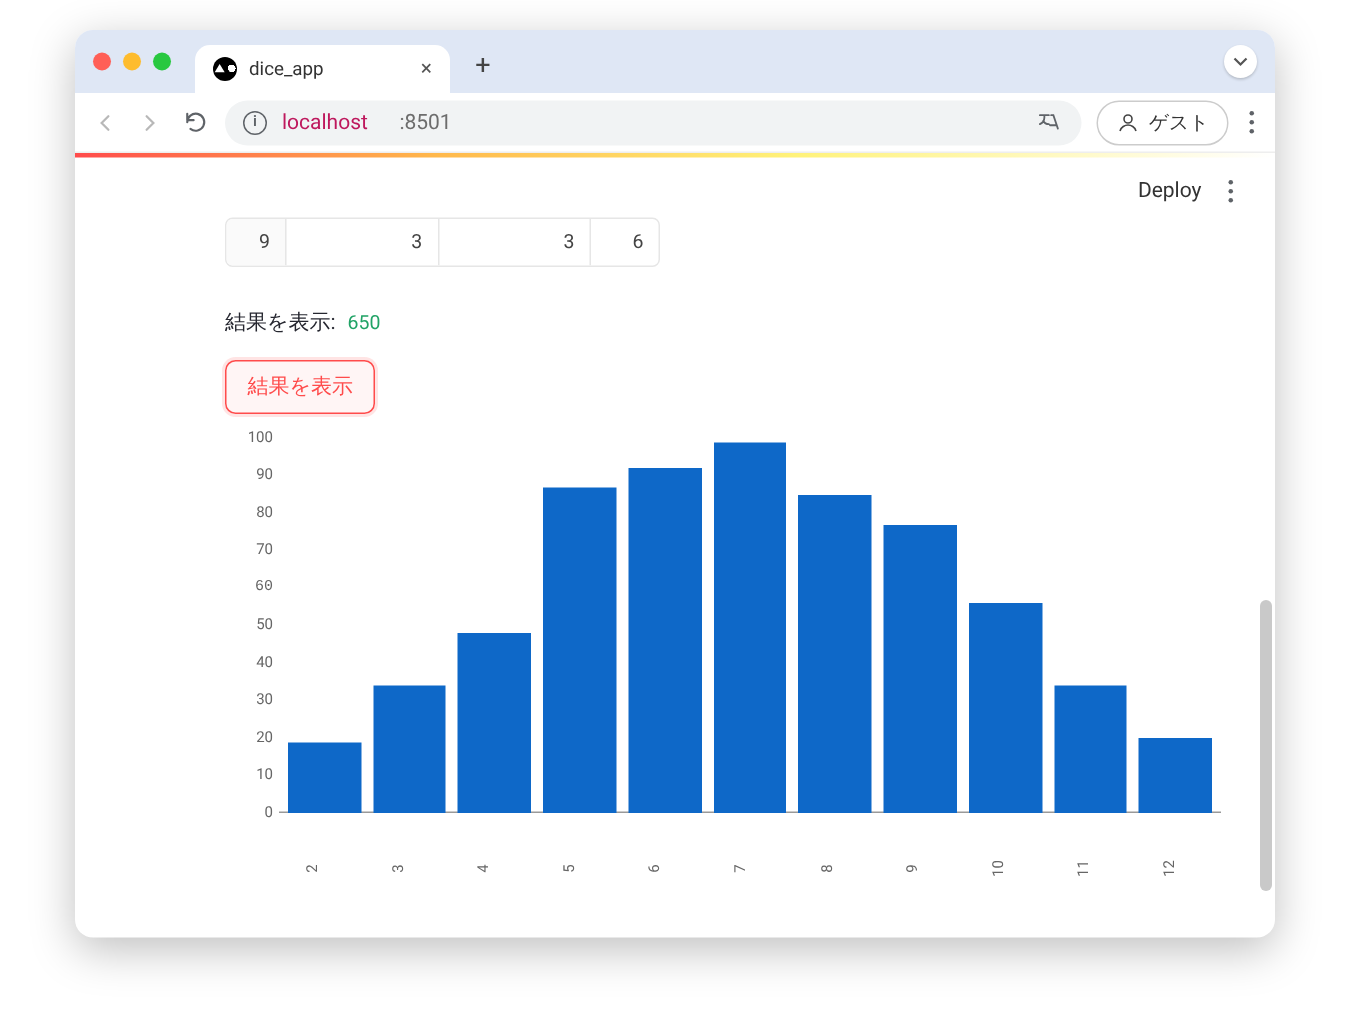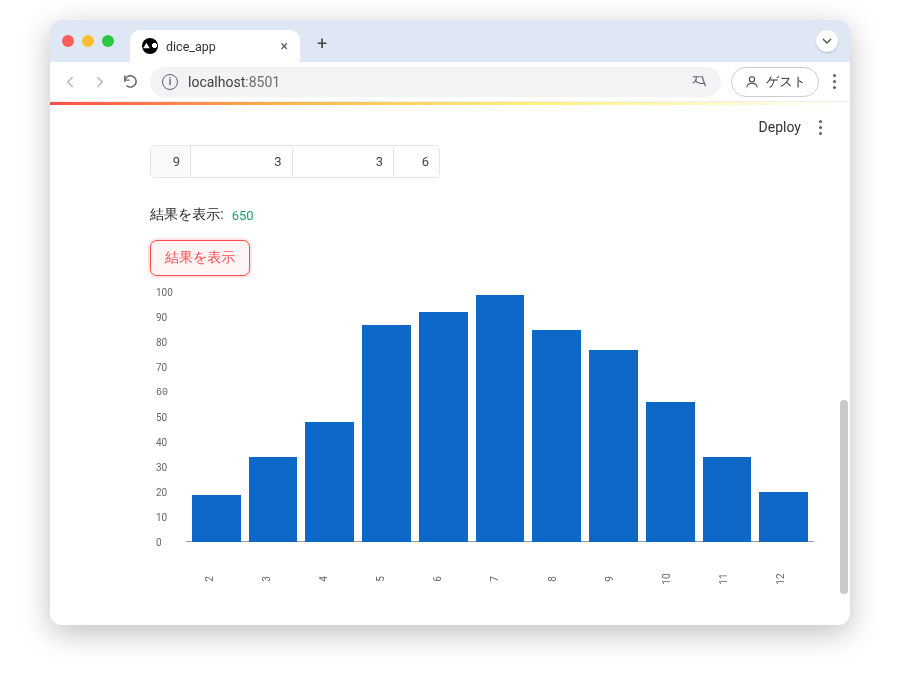--- a/index.html
+++ b/index.html
@@ -14,43 +14,43 @@
   .tab .favicon::after{content:"";width:8px;height:8px;border-radius:50%;background:#fff; mask: radial-gradient(circle at 50% 45%, #000 45%, transparent 46%);}
   .tab .close{margin-left:auto;font-size:14px;color:#555;}
   .newtab{width:28px;height:28px;display:flex;align-items:center;justify-content:center;color:#444;font-size:18px;margin-left:8px;margin-top:4px;}
   .chev{position:absolute;right:12px;top:10px;width:22px;height:22px;border-radius:50%;background:#fff;display:flex;align-items:center;justify-content:center;box-shadow:0 1px 2px rgba(0,0,0,0.2);}
   .chev svg{width:10px;height:10px;}
   .addrbar{height:40px;background:#fff;display:flex;align-items:center;padding:0 10px;gap:10px;border-bottom:1px solid #eee;}
   .nav-ic{width:20px;height:20px;display:flex;align-items:center;justify-content:center;color:#5f6368;}
   .nav-ic.disabled{color:#b8b8b8;}
   .omnibox{flex:1;height:30px;background:#f1f3f4;border-radius:15px;display:flex;align-items:center;padding:0 12px;gap:10px;font-size:14px;color:#202124;}
   .omnibox .info{width:16px;height:16px;border:1.6px solid #5f6368;border-radius:50%;display:flex;align-items:center;justify-content:center;font-size:10px;color:#5f6368;font-weight:600;}
-  .omnibox .url b{color:#404040;font-weight:400;}
-  .omnibox .url span{color:#6d6d6d;}
+  .omnibox .url b{color:#be185d;font-weight:400;}
+  .omnibox .url span{color:#6d6d6d;padding-left:21px;}
   .trans-ic{margin-left:auto;width:18px;height:18px;}
   .guest{height:30px;border:1px solid #ccc;border-radius:15px;display:flex;align-items:center;padding:0 12px;gap:6px;font-size:13px;color:#333;}
   .dots3{display:flex;flex-direction:column;gap:3px;padding:0 4px;}
   .dots3 span{width:3px;height:3px;background:#5f6368;border-radius:50%;}
   .gradient-line{height:3px;background:linear-gradient(90deg,#ff4b4b 0%,#ffb84b 30%,#fff27a 60%,#fff 100%);}
   .content{flex:1;position:relative;overflow:hidden;}
   .deploy-row{position:absolute;right:24px;top:14px;display:flex;align-items:center;gap:14px;}
   .deploy{font-size:14px;color:#333;}
   .main{position:absolute;left:100px;top:40px;right:30px;}
   .table-row{display:flex;border:1px solid #e6e6e6;border-radius:5px;overflow:hidden;width:290px;font-size:13px;color:#444;}
   .table-row .cell{padding:8px 10px;border-right:1px solid #e6e6e6;text-align:right;}
   .table-row .cell:first-child{width:40px;background:#fafafa;}
   .table-row .cell.wide{flex:1;}
   .table-row .cell:last-child{border-right:none;width:45px;}
   .trial-line{margin-top:28px;font-size:14px;color:#262730;display:flex;align-items:center;gap:8px;}
   .trial-line .num{color:#21a366;font-size:13px;}
   .result-btn{margin-top:16px;border:1.5px solid #ff4b4b;background:#fff5f5;color:#ff4b4b;padding:8px 14px;border-radius:7px;font-size:14px;cursor:pointer;box-shadow:0 0 0 2px rgba(255,75,75,0.15);}
   .chart{margin-top:16px;position:relative;width:670px;height:290px;}
   .plot-area{position:absolute;left:36px;top:0;right:6px;bottom:40px;}
   .baseline{position:absolute;left:0;right:0;bottom:0;height:1px;background:#999;}
-  .ytick{position:absolute;left:-30px;width:26px;text-align:left;font-size:10px;color:#666;transform:translateY(50%);}
+  .ytick{position:absolute;left:-30px;width:26px;text-align:right;font-size:10px;color:#666;transform:translateY(50%);}
   .bars{position:absolute;left:0;right:0;bottom:0;top:0;display:flex;align-items:flex-end;justify-content:space-around;padding:0 2px;}
   .bar{flex:1;margin:0 4px;background:#0e68c8;}
   .xlabels{position:absolute;left:36px;right:6px;bottom:0;height:36px;display:flex;justify-content:space-around;}
   .xl{flex:1;text-align:center;font-size:10px;color:#666;transform:rotate(-90deg) translateX(-8px);transform-origin:center;margin-top:14px;}
   .scroll-track{position:absolute;right:1px;top:80px;bottom:10px;width:10px;}
   .scroll-thumb{position:absolute;right:1px;width:8px;background:#c9c9c9;border-radius:4px;}
 </style>
 </head>
 <body>
 

